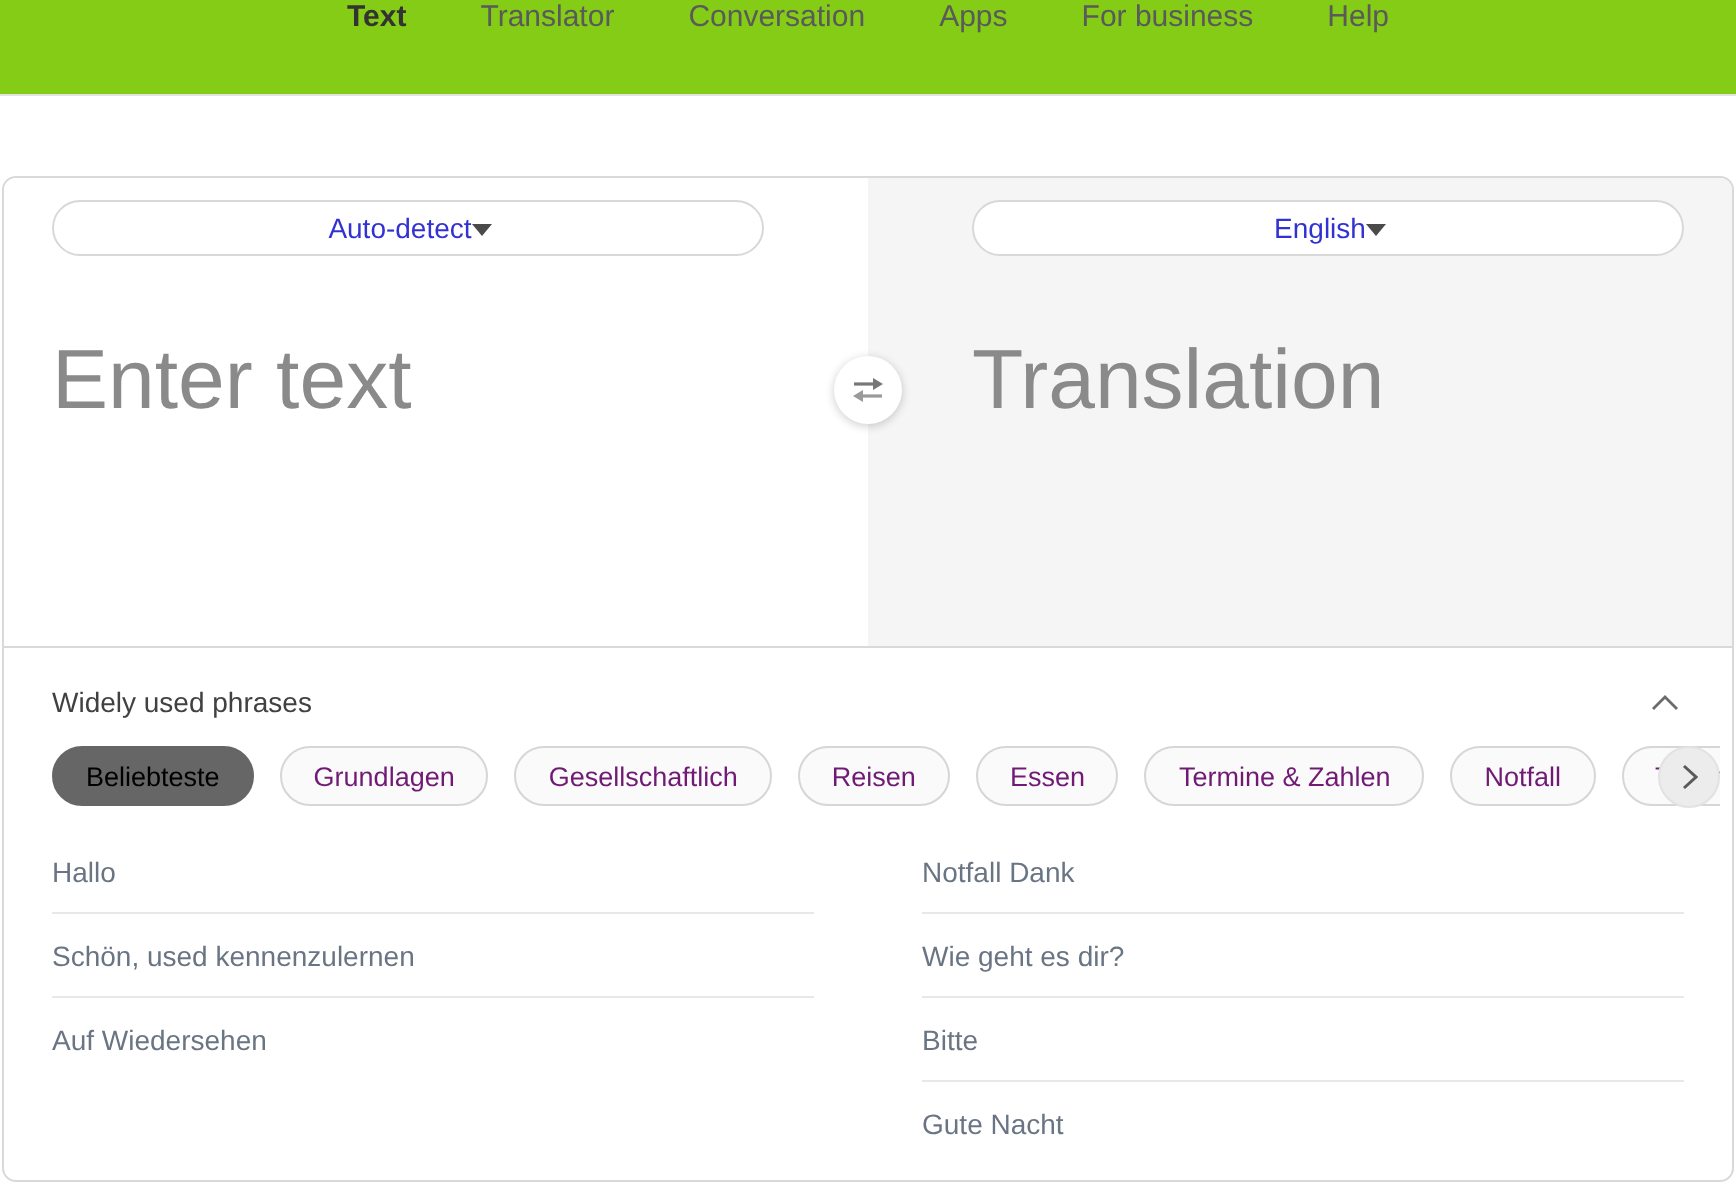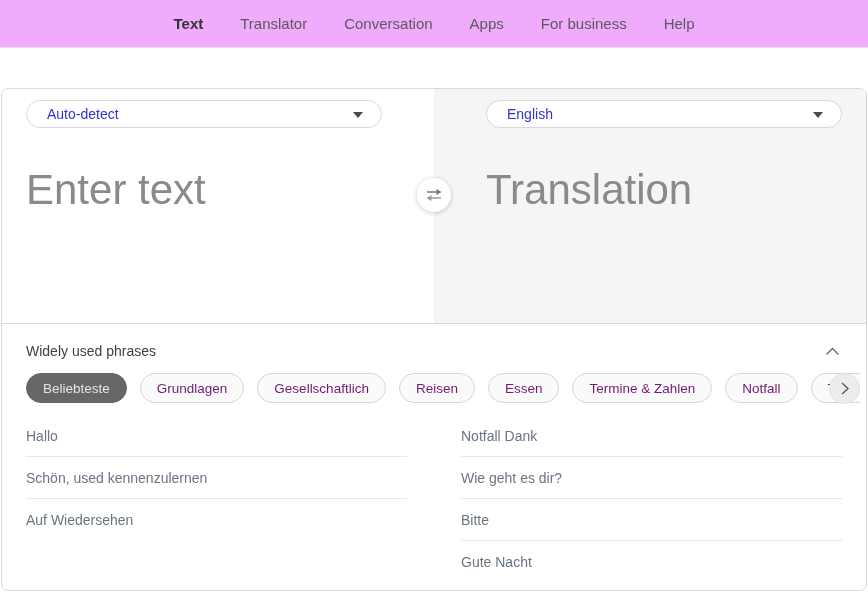--- a/index.html
+++ b/index.html
@@ -5,40 +5,40 @@
   html,body{margin:0;padding:0;}
   body{
     width:868px;height:595px;
     font-family:"Liberation Sans",sans-serif;
     background:#fff;
     overflow:hidden;
     position:relative;
   }
   
   .nav{
-    height:47px;background:#f0abfc;border-bottom:1px solid #e2e2e2;
-    display:flex;justify-content:center;align-items:center;gap:37px;
+    height:47px;background:#84cc16;border-bottom:1px solid #e2e2e2;
+    display:flex;justify-content:center;align-items:flex-start;gap:37px;
   }
   .nav-item{font-size:15px;color:#5a5a5a;cursor:pointer;}
   .nav-item.active{color:#333;font-weight:bold;}
 
   
   .card{
     position:absolute;top:88px;left:1px;width:864px;height:501px;
     border:1px solid #d9d9d9;border-radius:7px;background:#fff;
     overflow:hidden;box-sizing:content-box;
   }
   .trans{display:flex;height:234px;border-bottom:1px solid #d9d9d9;position:relative;}
   .pane{width:50%;box-sizing:border-box;}
   .pane-left{padding:11px 24px 0 24px;background:#fff;}
   .pane-right{padding:11px 24px 0 52px;background:#f5f5f5;}
   .lang-pill{
     height:28px;width:356px;box-sizing:border-box;
     border:1px solid #d8d8d8;border-radius:15px;background:#fff;
-    display:flex;align-items:center;justify-content:space-between;
+    display:flex;align-items:center;justify-content:center;
     padding:0 18px 0 20px;cursor:pointer;
   }
   .lang-label{font-size:14px;color:#3232d2;}
   .caret{
     width:0;height:0;margin-top:2px;
     border-left:5px solid transparent;border-right:5px solid transparent;
     border-top:6px solid #4a4a4a;
   }
   .placeholder{
     margin-top:38px;font-size:42px;color:#8a8a8a;line-height:48px;
@@ -61,21 +61,21 @@
   .chips{
     display:flex;gap:13px;margin-top:14px;margin-right:-18px;
     position:relative;height:31px;overflow:hidden;
   }
   .chip{
     height:30px;box-sizing:border-box;padding:0 16px;flex:none;
     border-radius:16px;border:1px solid #d6d6d6;background:#fafafa;
     font-size:13.5px;color:#701a75;
     display:flex;align-items:center;white-space:nowrap;cursor:pointer;
   }
-  .chip.active{background:#666;border-color:#666;color:#e5e5e5;}
+  .chip.active{background:#666;border-color:#666;color:#000000;}
   .scroll-btn{
     position:absolute;right:0;top:0;width:31px;height:31px;border-radius:50%;
     background:#ececec;border:1px solid #e2e2e2;box-sizing:border-box;
     display:flex;align-items:center;justify-content:center;cursor:pointer;padding:0;
   }
   .phrase-grid{display:grid;grid-template-columns:1fr 1fr;column-gap:54px;margin-top:11px;}
   .phrase{
     height:41px;display:flex;align-items:center;
     font-size:14px;color:#6a7584;border-bottom:1px solid #e8e8e8;cursor:pointer;
   }

